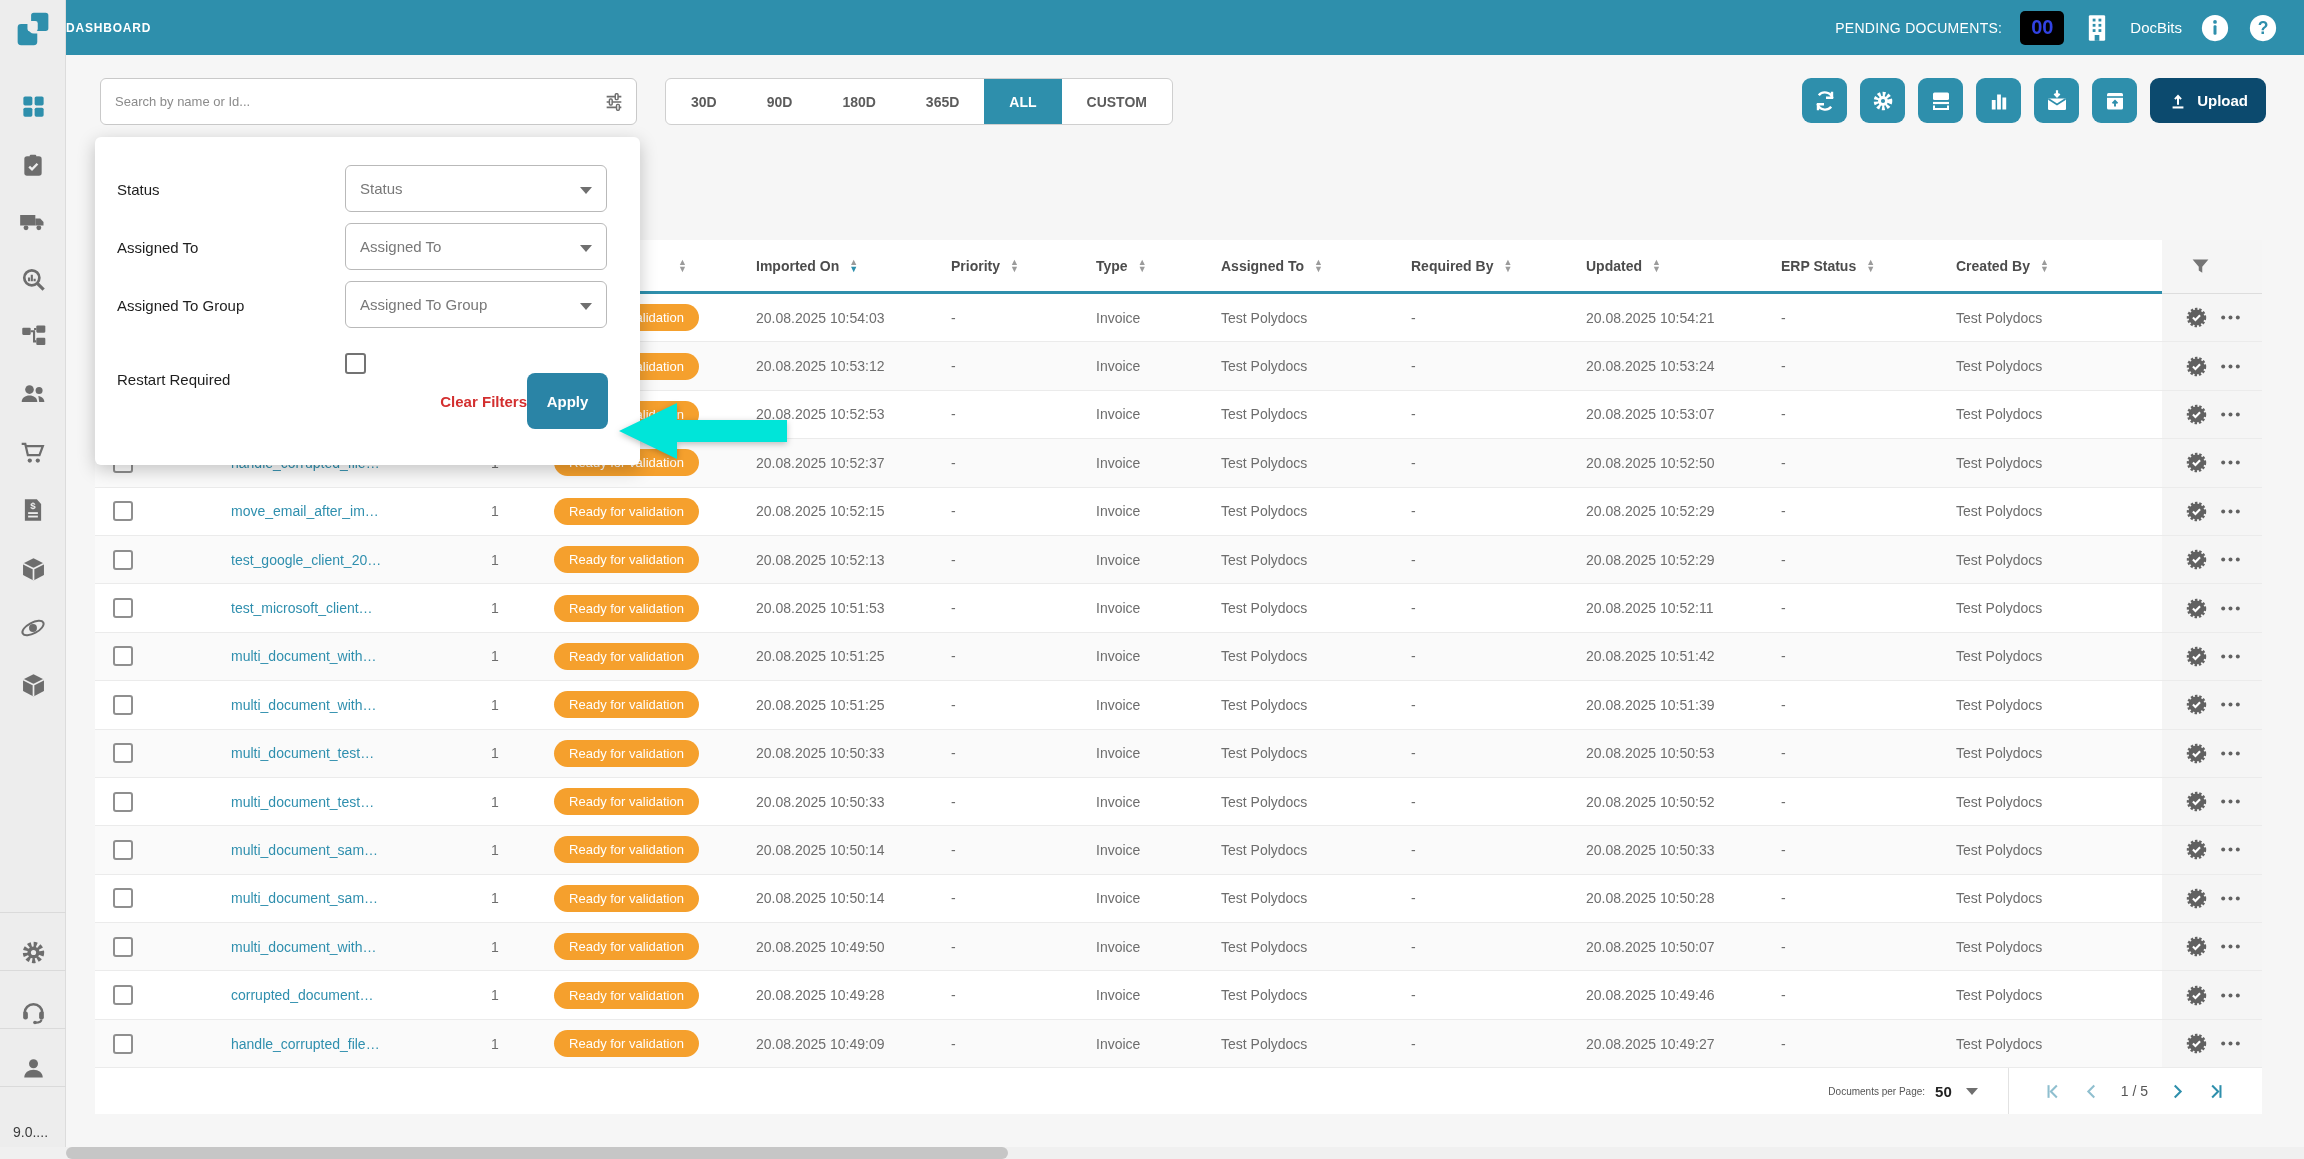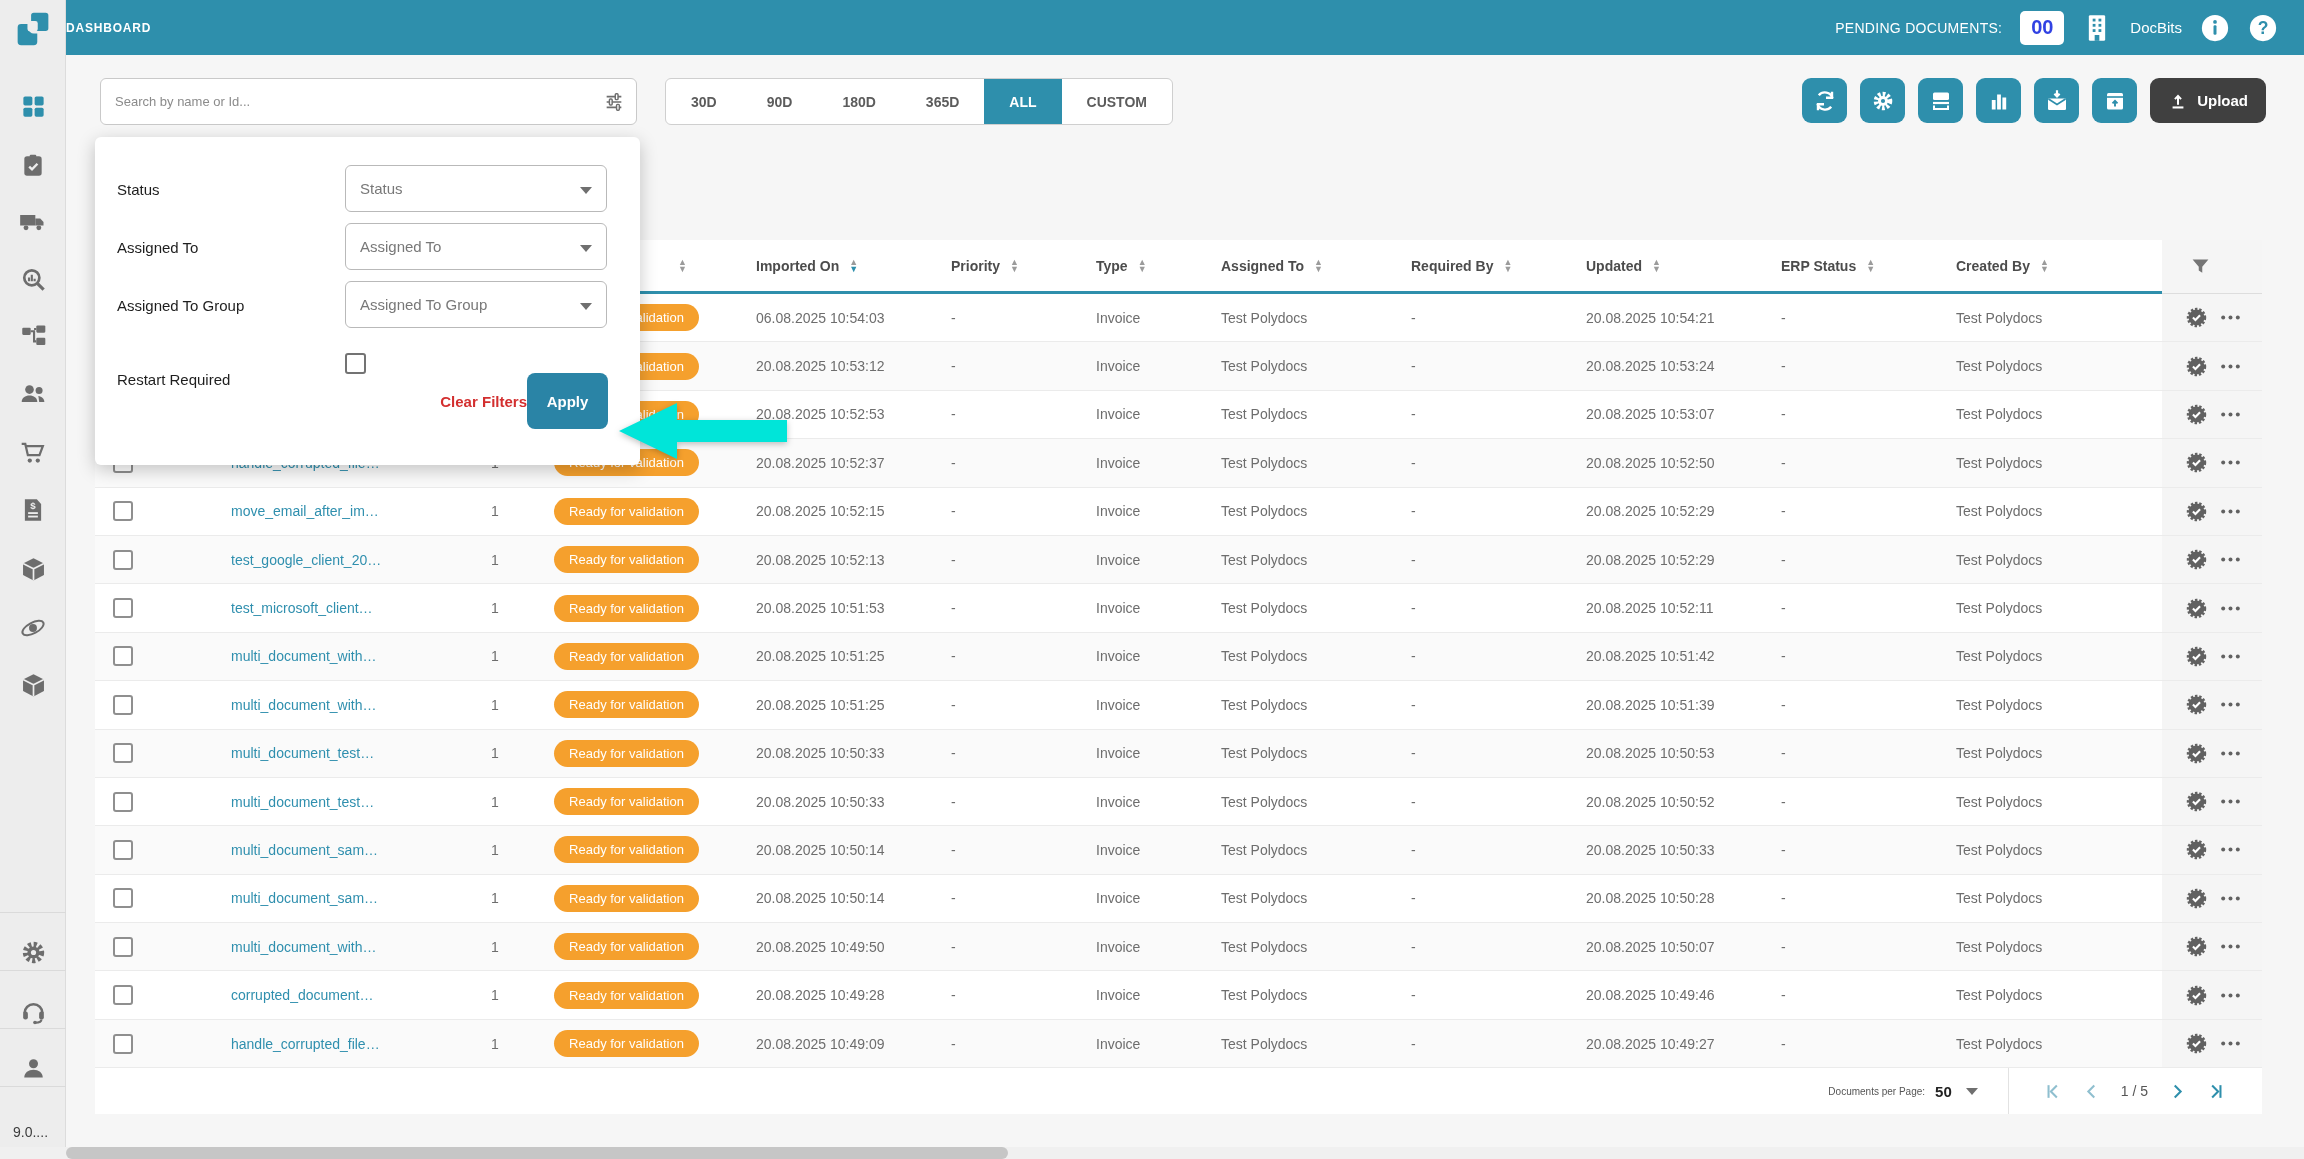--- a/index.html
+++ b/index.html
@@ -10,37 +10,37 @@
   .sidebar { position:absolute; left:0; top:0; width:66px; height:1159px; background:#ededed; border-right:1px solid #dcdcdc; z-index:5; }
   .logo { position:absolute; left:14px; top:9px; width:38px; height:40px; }
   .side-icon { position:absolute; left:0; width:66px; height:44px; display:flex; align-items:center; justify-content:center; cursor:pointer; }
   .side-sep { position:absolute; left:0; width:66px; border-top:1px solid #dadada; }
 
   
   .topbar { position:absolute; left:66px; top:0; right:0; height:55px; background:#2e8fac; display:flex; align-items:center; z-index:6; }
   .topbar-title { color:#fff; font-size:12px; font-weight:bold; letter-spacing:.8px; }
   .topbar-right { margin-left:auto; display:flex; align-items:center; gap:18px; padding-right:26px; }
   .pending-label { color:#fff; font-size:14px; letter-spacing:.3px; }
-  .pending-box { background:#ffffff; border-radius:5px; width:44px; height:34px; display:flex; align-items:center; justify-content:center; font-size:20px; font-weight:bold; color:#3142e3; cursor:pointer; }
+  .pending-box { background:#000000; border-radius:5px; width:44px; height:34px; display:flex; align-items:center; justify-content:center; font-size:20px; font-weight:bold; color:#3142e3; cursor:pointer; }
   .brand { color:#fff; font-size:15px; }
   .tb-icon { width:30px; height:30px; display:flex; align-items:center; justify-content:center; cursor:pointer; }
 
   
   .searchbox { position:absolute; left:100px; top:78px; width:537px; height:47px; background:#fff; border:1px solid #c9c9c9; border-radius:6px; display:flex; align-items:center; z-index:4; }
   .searchbox input { flex:1; border:none; outline:none; font-size:13px; color:#444; padding:0 14px; background:transparent; font-family:"Liberation Sans",sans-serif; }
   .searchbox input::placeholder { color:#8b8b8b; }
   .tune-btn { width:44px; height:44px; display:flex; align-items:center; justify-content:center; cursor:pointer; }
 
   .range-tabs { position:absolute; left:665px; top:78px; height:47px; background:#fff; border:1px solid #cfcfcf; border-radius:6px; display:flex; overflow:hidden; z-index:4; }
   .range-tab { padding:0 25px; display:flex; align-items:center; justify-content:center; font-size:14px; font-weight:bold; color:#5c5c5c; cursor:pointer; }
   .range-tab.active { background:#2e8fac; color:#fff; }
 
   .action-bar { position:absolute; right:38px; top:78px; height:47px; display:flex; gap:13px; z-index:4; }
   .act-btn { width:45px; height:45px; background:#2e8fac; border-radius:9px; display:flex; align-items:center; justify-content:center; cursor:pointer; }
-  .upload-btn { height:45px; background:#404040; border-radius:9px; display:flex; align-items:center; justify-content:center; gap:9px; padding:0 18px; color:#fff; font-size:15px; font-weight:bold; cursor:pointer; }
+  .upload-btn { height:45px; background:#0c4a6e; border-radius:9px; display:flex; align-items:center; justify-content:center; gap:9px; padding:0 18px; color:#fff; font-size:15px; font-weight:bold; cursor:pointer; }
 
   
   .filter-panel { position:absolute; left:95px; top:137px; width:545px; height:328px; background:#fff; border-radius:6px; box-shadow:0 5px 18px rgba(0,0,0,.22); z-index:30; }
   .fp-row { position:absolute; left:0; width:100%; height:47px; }
   .fp-label { position:absolute; left:22px; top:50%; transform:translateY(-50%); font-size:15px; color:#1e1e1e; }
   .fp-select { position:absolute; left:250px; top:0; width:262px; height:47px; border:1px solid #b9b9b9; border-radius:6px; display:flex; align-items:center; padding:0 14px; color:#787878; font-size:15px; cursor:pointer; background:#fff; }
   .fp-caret { position:absolute; right:14px; top:50%; margin-top:-2px; width:0; height:0; border-left:6px solid transparent; border-right:6px solid transparent; border-top:7px solid #6f6f6f; }
   .fp-check { position:absolute; left:250px; top:-2px; width:21px; height:21px; border:2px solid #737373; border-radius:3px; background:#fff; cursor:pointer; }
   .fp-actions { position:absolute; right:32px; bottom:36px; display:flex; align-items:center; }
   .clear-filters { color:#d32f2f; font-size:15px; font-weight:bold; cursor:pointer; }
@@ -425,21 +425,21 @@
         <div class="cell c-check">
           <div class="row-cb"></div>
         </div>
         <div class="cell c-name">
           <a class="doc-link"></a>
         </div>
         <div class="cell c-count">1</div>
         <div class="cell c-status">
           <span class="badge">Ready for validation</span>
         </div>
-        <div class="cell c-imported">06.08.2025 10:54:03</div>
+        <div class="cell c-imported">20.08.2025 10:54:03</div>
         <div class="cell c-priority">-</div>
         <div class="cell c-type">Invoice</div>
         <div class="cell c-assigned_to">Test Polydocs</div>
         <div class="cell c-updated_by">-</div>
         <div class="cell c-updated">20.08.2025 10:54:21</div>
         <div class="cell c-erp_status">-</div>
         <div class="cell c-created_by">Test Polydocs</div>
         <div class="icons-cell">
           <span class="ic">
             <svg width="23" height="23" viewBox="0 0 22 22">

